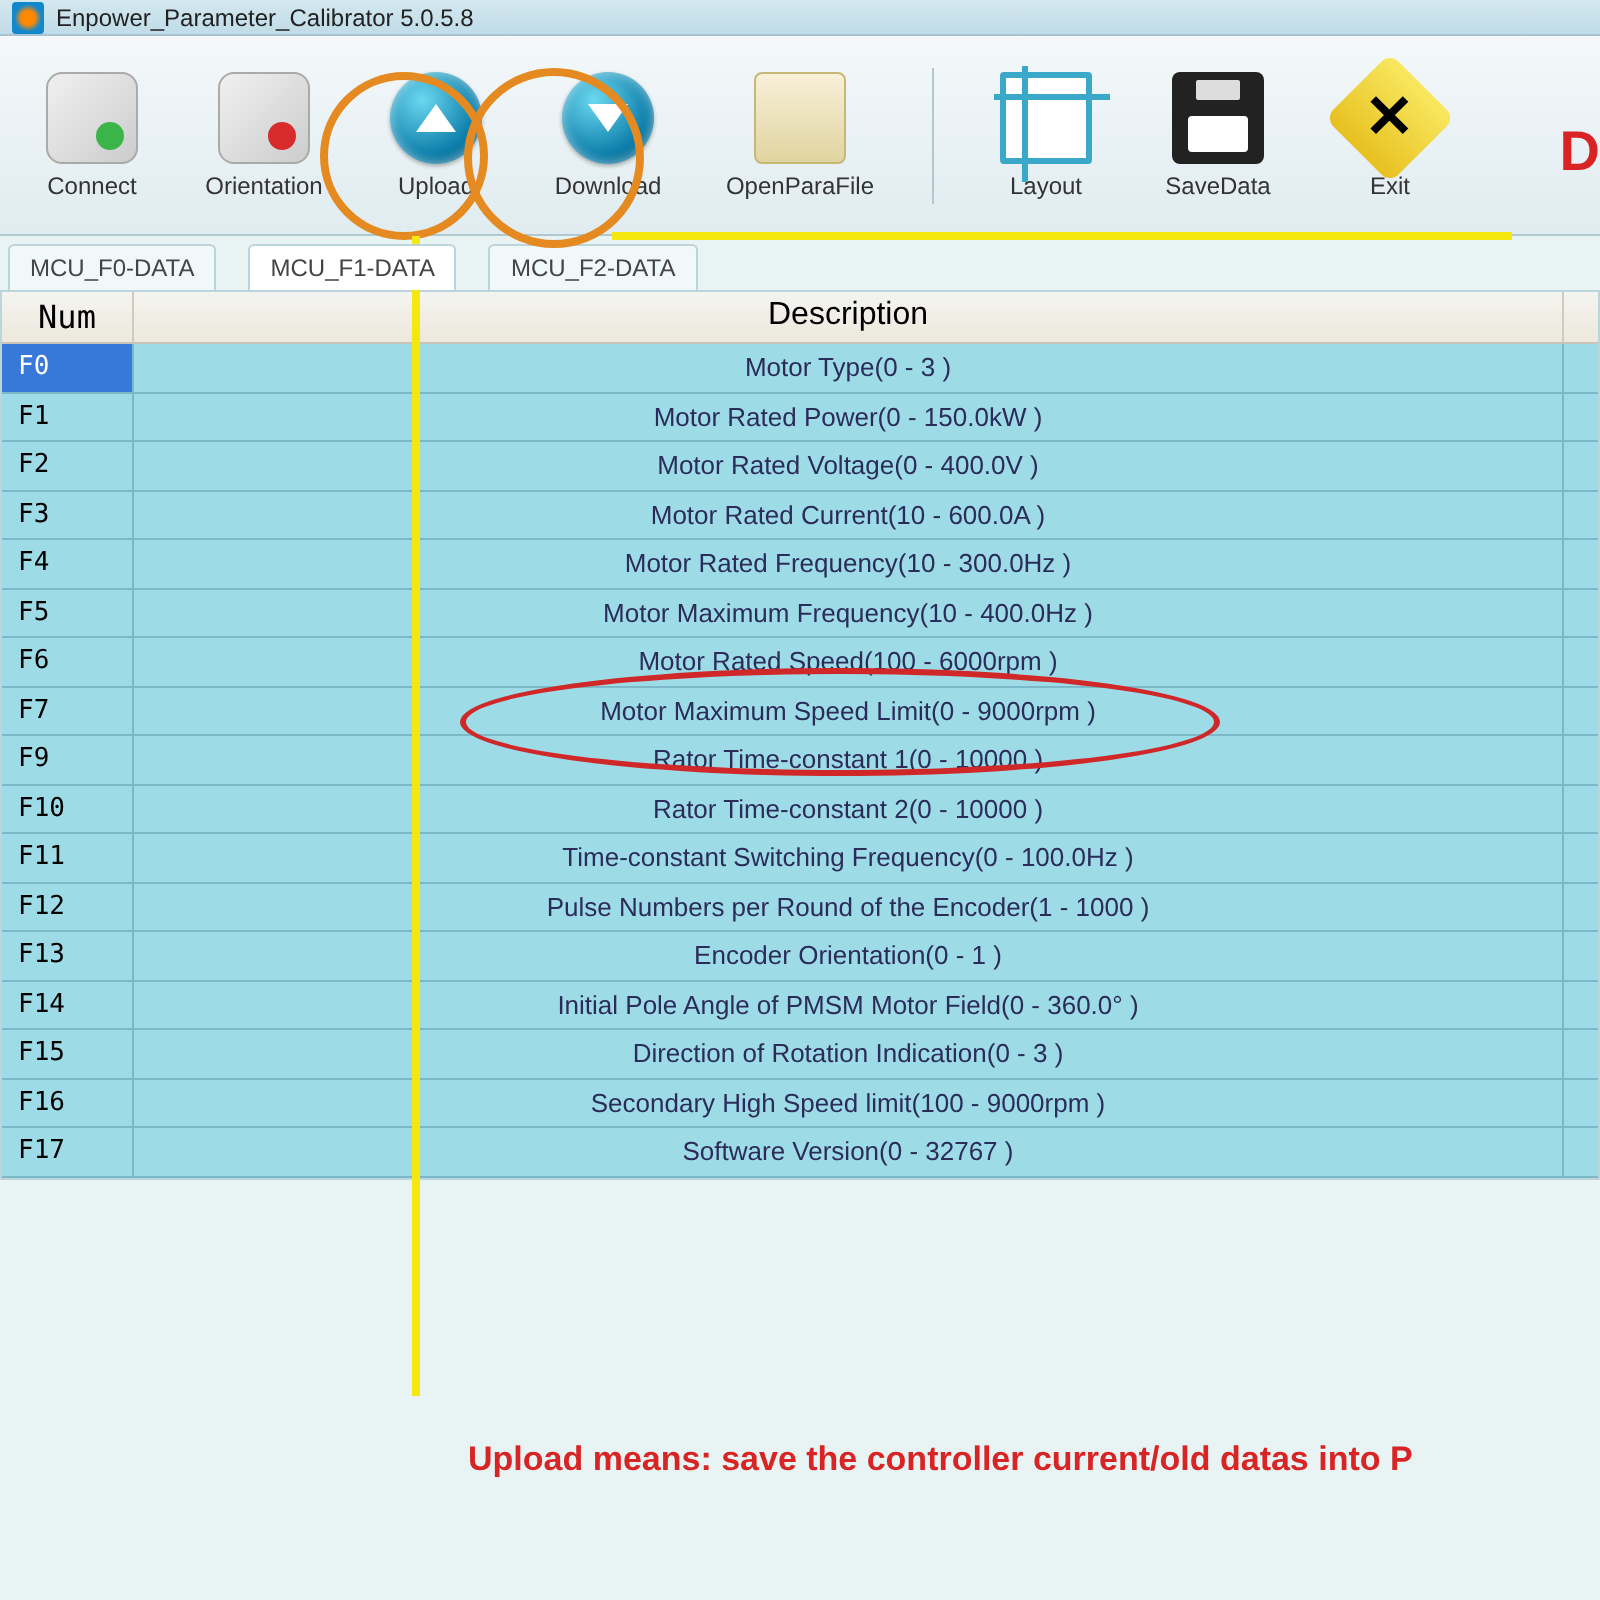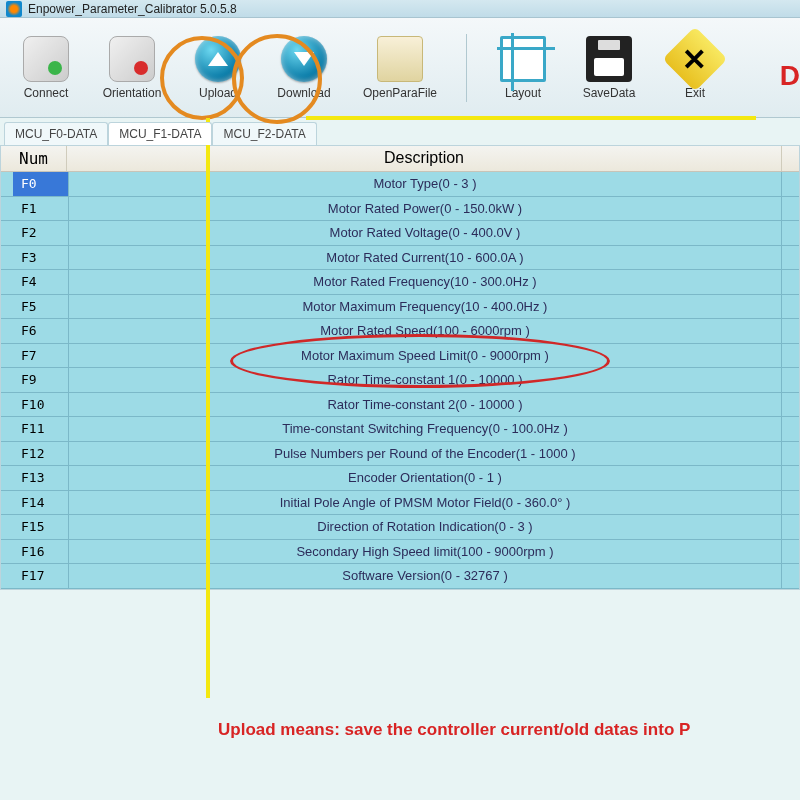--- a/index.html
+++ b/index.html
@@ -65,21 +65,21 @@
     .curve-icon{background:linear-gradient(#4ab0d8,#1878a8);border-radius:4px;position:relative;}
     .curve-icon::after{content:"";position:absolute;left:6px;right:6px;top:22px;height:3px;background:#fff;border-radius:2px;transform:rotate(-8deg);}
     .floppy{background:#222;border-radius:4px;position:relative;}
     .floppy::before{content:"";position:absolute;top:4px;left:12px;right:12px;height:10px;background:#ddd;border-radius:1px;}
     .floppy::after{content:"";position:absolute;bottom:6px;left:8px;right:8px;height:18px;background:#fff;border-radius:2px;}
     .exit-icon{background:linear-gradient(#f8e860,#e8c020);border-radius:6px;transform:rotate(45deg);display:flex;align-items:center;justify-content:center;}
     .exit-x{transform:rotate(-45deg);font-weight:900;font-size:30px;color:#000;}
 
     .tabs {
       display: flex;
-      gap: 0;
+      gap: 16px;
       padding: 4px 4px 0;
       background:#e8f4f4;
     }
     .tab {
       padding: 4px 10px;
       font-size: 12px;
       border: 1px solid #bcd4dc;
       border-bottom: none;
       border-radius: 3px 3px 0 0;
       background: #f0f8fa;
@@ -93,21 +93,21 @@
       margin:0;
     }
     .grid-header {
       display:flex; font-size:16px; background:linear-gradient(#f4f4f0,#ece8dc);
       border-bottom:1px solid #c8c4b8;
     }
     .col-num{width:66px;text-align:center;padding:3px 0;border-right:1px solid #d0ccbc;font-family:monospace;}
     .col-desc{flex:1;text-align:center;padding:3px;}
     .col-end{width:18px;border-left:1px solid #d0ccbc;}
     .row{display:flex;font-size:13px;height:24.5px;align-items:center;border-bottom:1px solid #7bb8c8;}
-    .row .rn{width:56px;padding:0 8px;font-family:"Consolas",monospace;border-right:1px solid #7bb8c8;height:100%;display:flex;align-items:center;margin-left:12px;}
+    .row .rn{width:66px;padding:0 8px;font-family:"Consolas",monospace;border-right:1px solid #7bb8c8;height:100%;display:flex;align-items:center;}
     .row .rd{flex:1;text-align:center;color:#2c2c5a;}
     .row .re{width:18px;border-left:1px solid #7bb8c8;height:100%;}
     .row.sel .rn{background:#3878d8;color:#fff;}
     .row{background:#9ddbe6;}
 
     
     .circle-ann{
       position:absolute;
       border:4px solid #e48a20;
       border-radius:50%;
@@ -120,21 +120,21 @@
     .yl-v{left:206px;top:118px;width:4px;height:580px;}
     .red-ellipse{
       position:absolute;
       border:3px solid #d02828;
       border-radius:50%;
       left:230px;top:334px;width:380px;height:54px;
       pointer-events:none;
     }
     .note{
       position:absolute;
-      left:218px;top:720px;
+      left:234px;top:720px;
       color:#d82424;
       font-weight:700;
       font-size:17px;
     }
     .d-cut{
       position:absolute;
       right:0;top:60px;
       color:#d82424;font-weight:700;font-size:28px;
     }
   </style>

